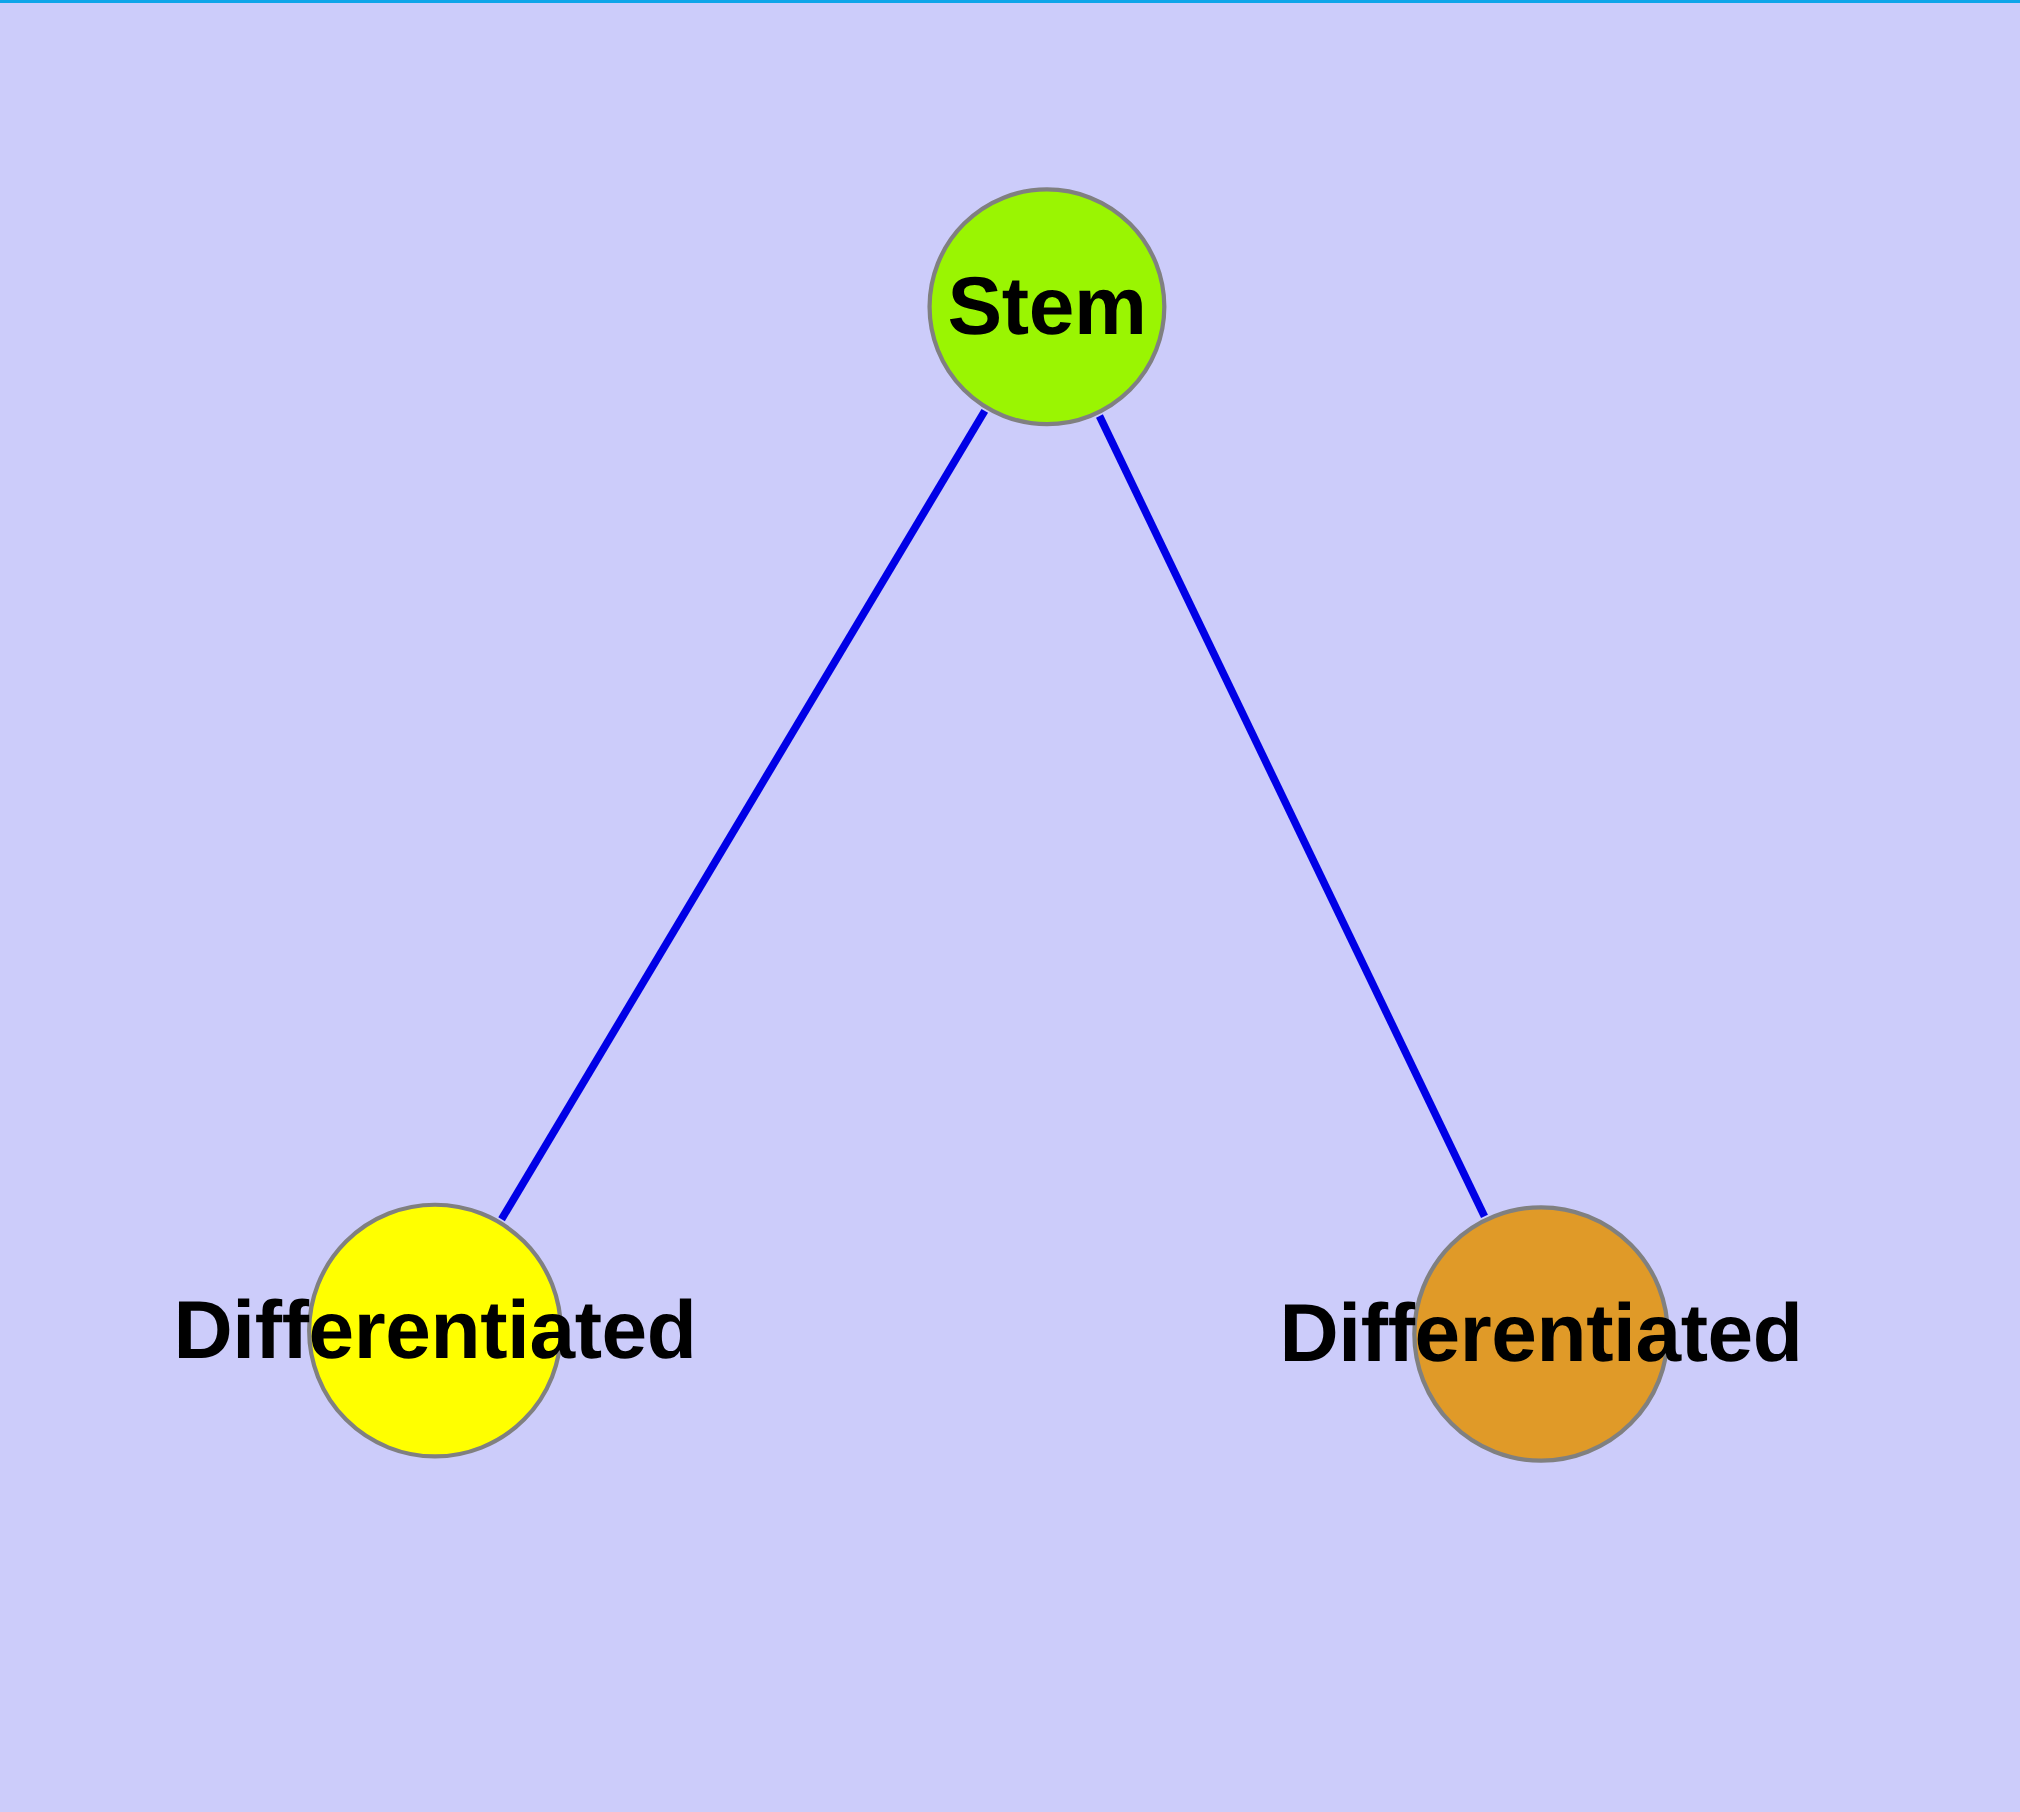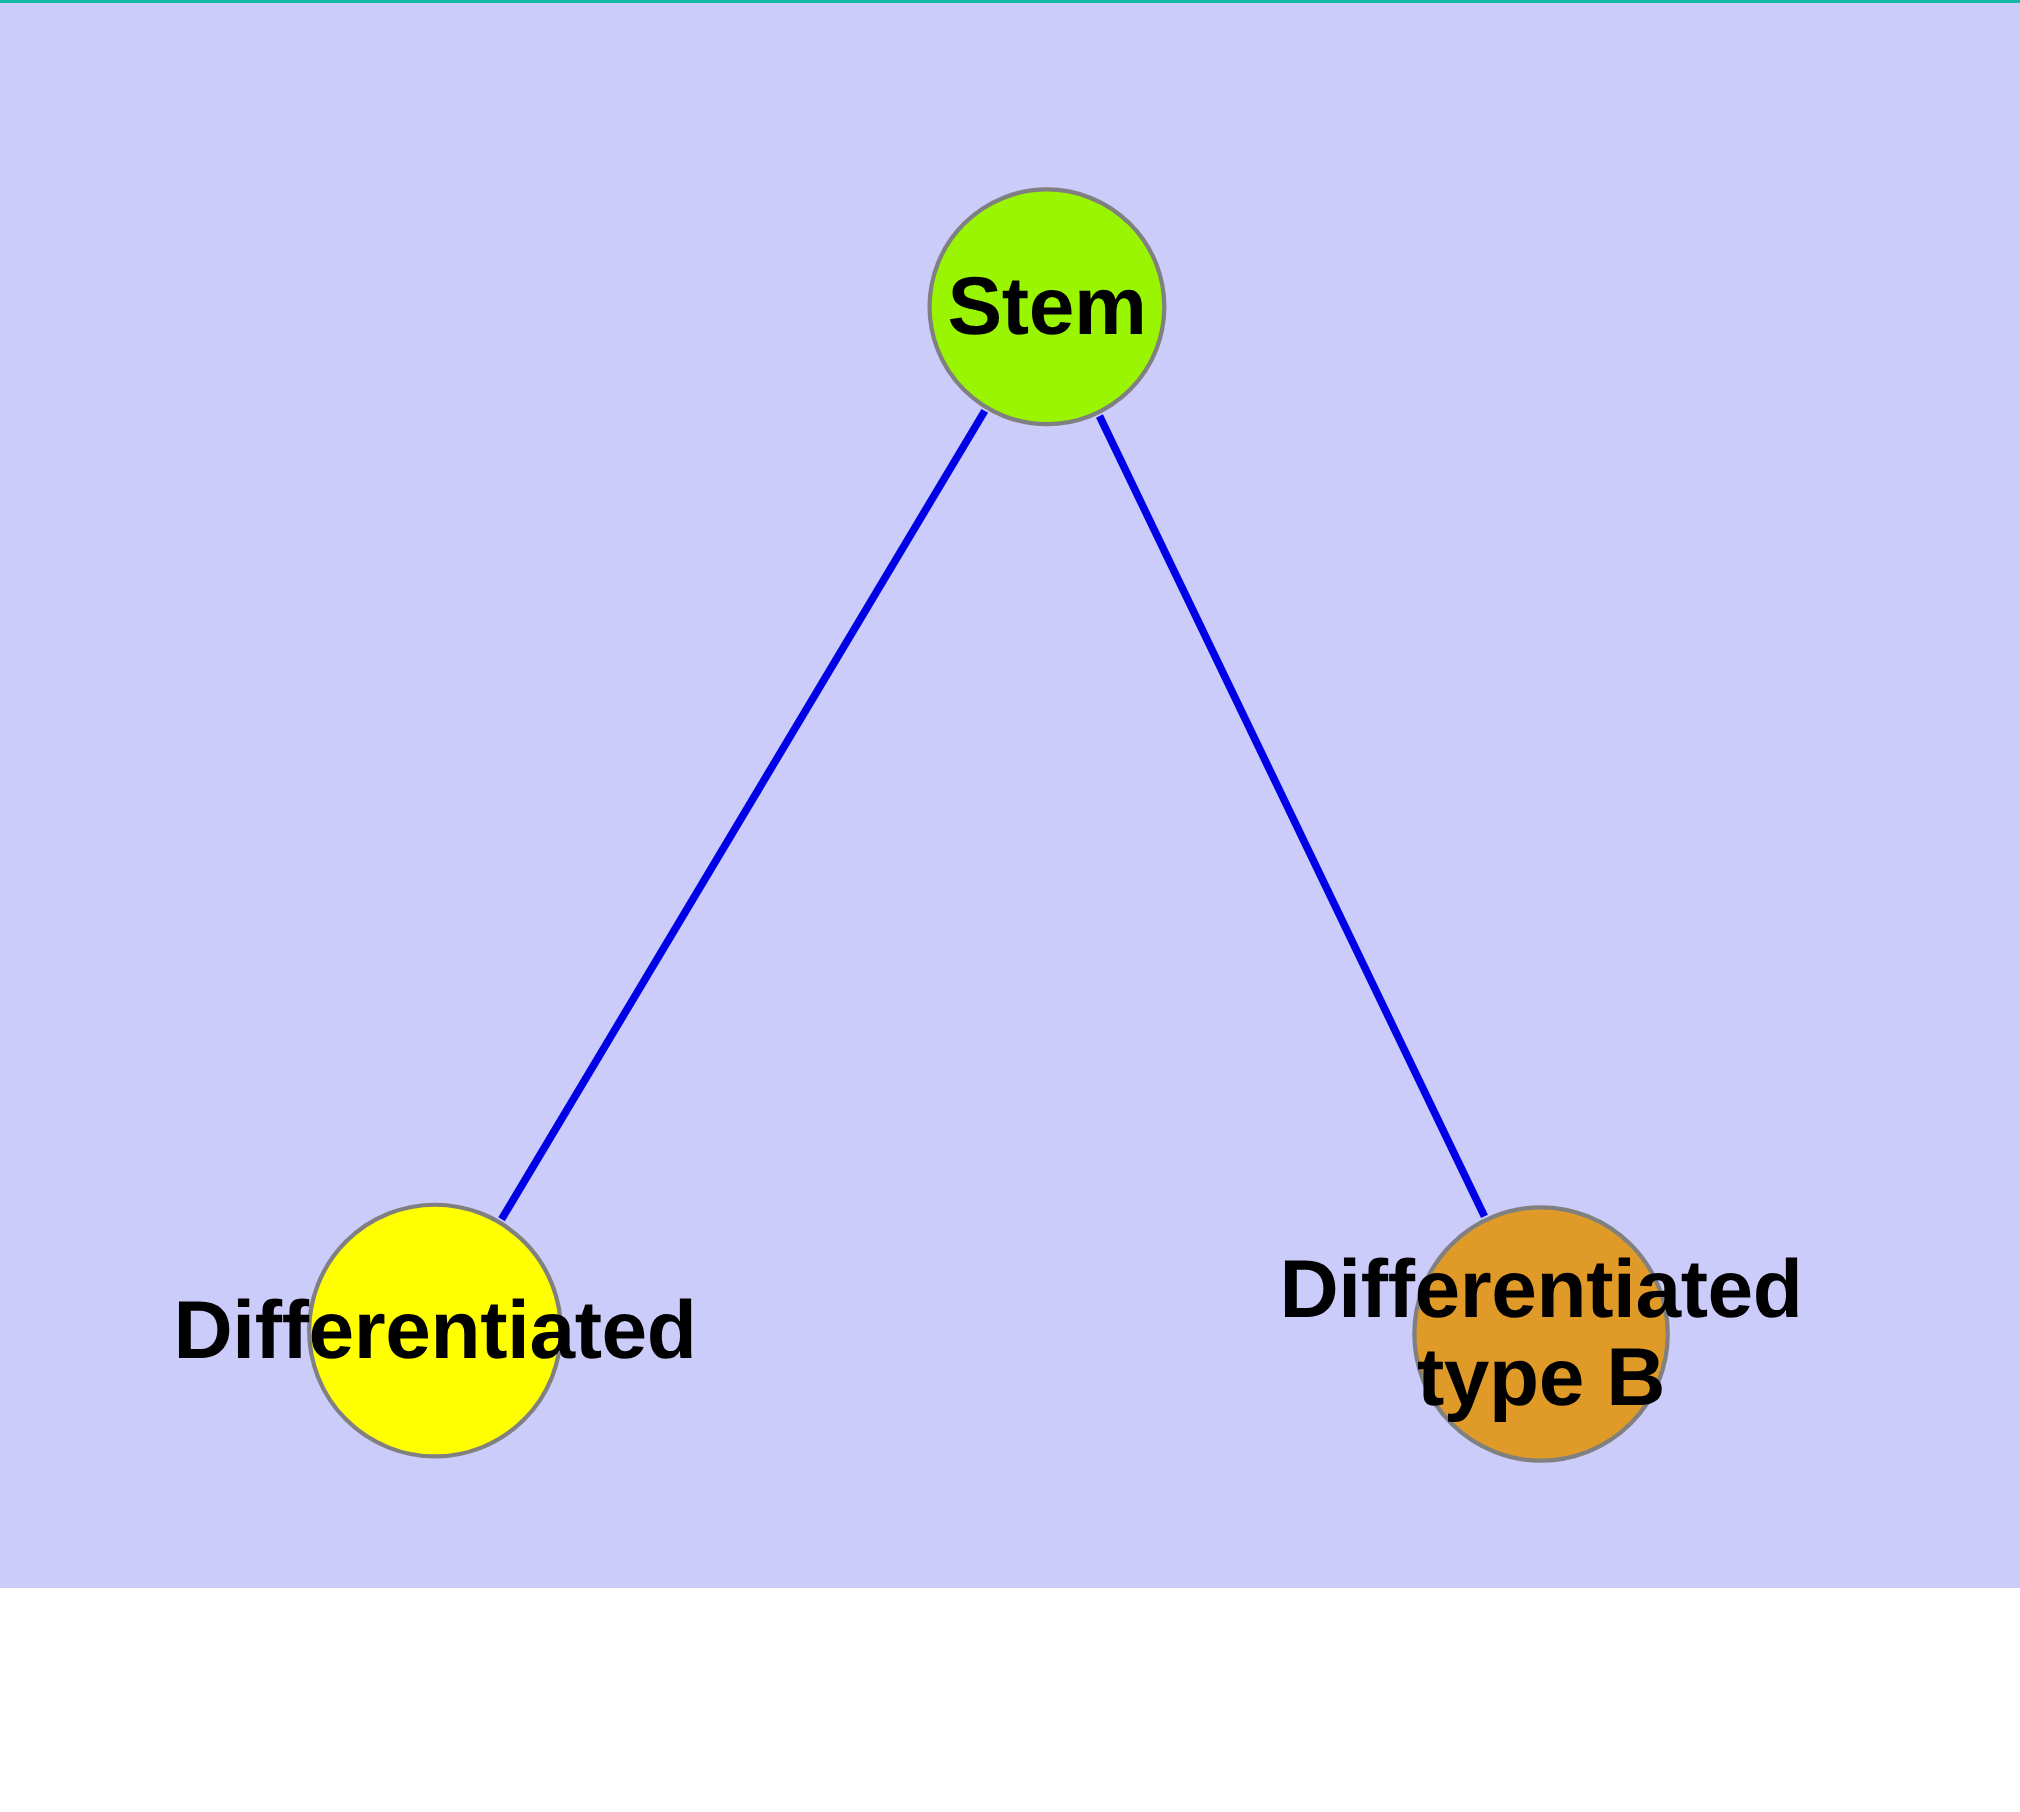--- a/index.html
+++ b/index.html
@@ -3,22 +3,22 @@
 <meta charset="utf-8">
 <style>
   html, body {
     margin: 0;
     padding: 0;
     background: #ffffff;
   }
   #canvas {
     position: relative;
     width: 2021px;
-    height: 1588px;
-    background: #14b8a6;
+    height: 1812px;
+    background: #0ea5e9;
     overflow: hidden;
     font-family: "Liberation Sans", "DejaVu Sans", sans-serif;
   }
   #plot-bg {
     position: absolute;
     left: 0;
     top: 3.4px;
     width: 2021px;
     height: 1809px;
     background: #ccccfa;
@@ -59,17 +59,17 @@
     <g id="node-layer">
         <circle cx="1235" cy="362" r="138.5" fill="#9af502" stroke="#808080" stroke-width="5"></circle>
         <circle cx="513" cy="1570" r="148.5" fill="#ffff00" stroke="#808080" stroke-width="5"></circle>
         <circle cx="1818" cy="1574" r="149.5" fill="#e09a28" stroke="#808080" stroke-width="5"></circle>
       </g>
   </svg>
 
   <div id="label-layer">
       <div class="node-label" style="left: 1047px; top: 307px; color: rgb(0, 0, 0); font-size: 82px;"><span>Stem</span></div>
       <div class="node-label" style="left: 435px; top: 1331px; color: rgb(0, 0, 0); font-size: 82px;"><span>Differentiated</span><br></div>
-      <div class="node-label" style="left: 1541px; top: 1334px; color: rgb(0, 0, 0); font-size: 82px;"><span>Differentiated</span><br><span>type B</span></div>
+      <div class="node-label" style="left: 1541px; top: 1334px; color: rgb(0, 0, 0); font-size: 82px;"><span>Differentiated</span><br></div>
     </div>
 
 </div>
 
 
 </body></html>

